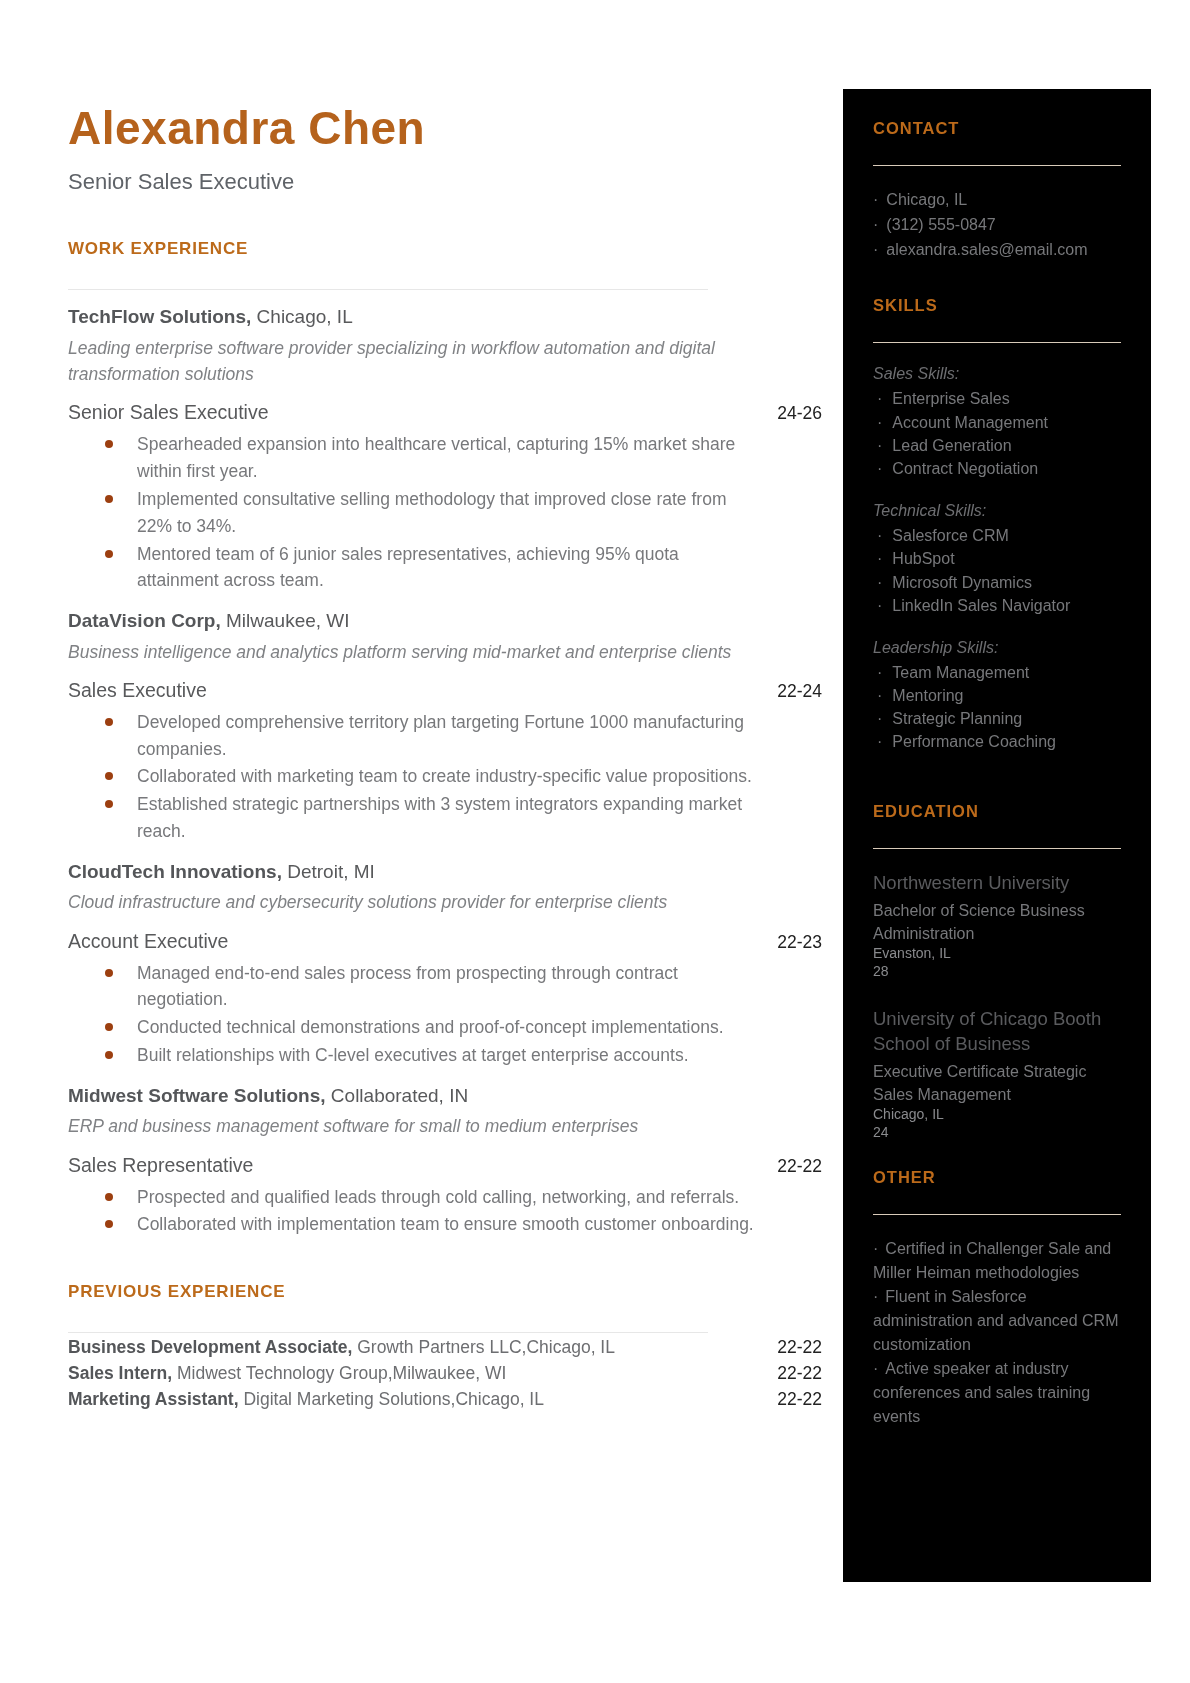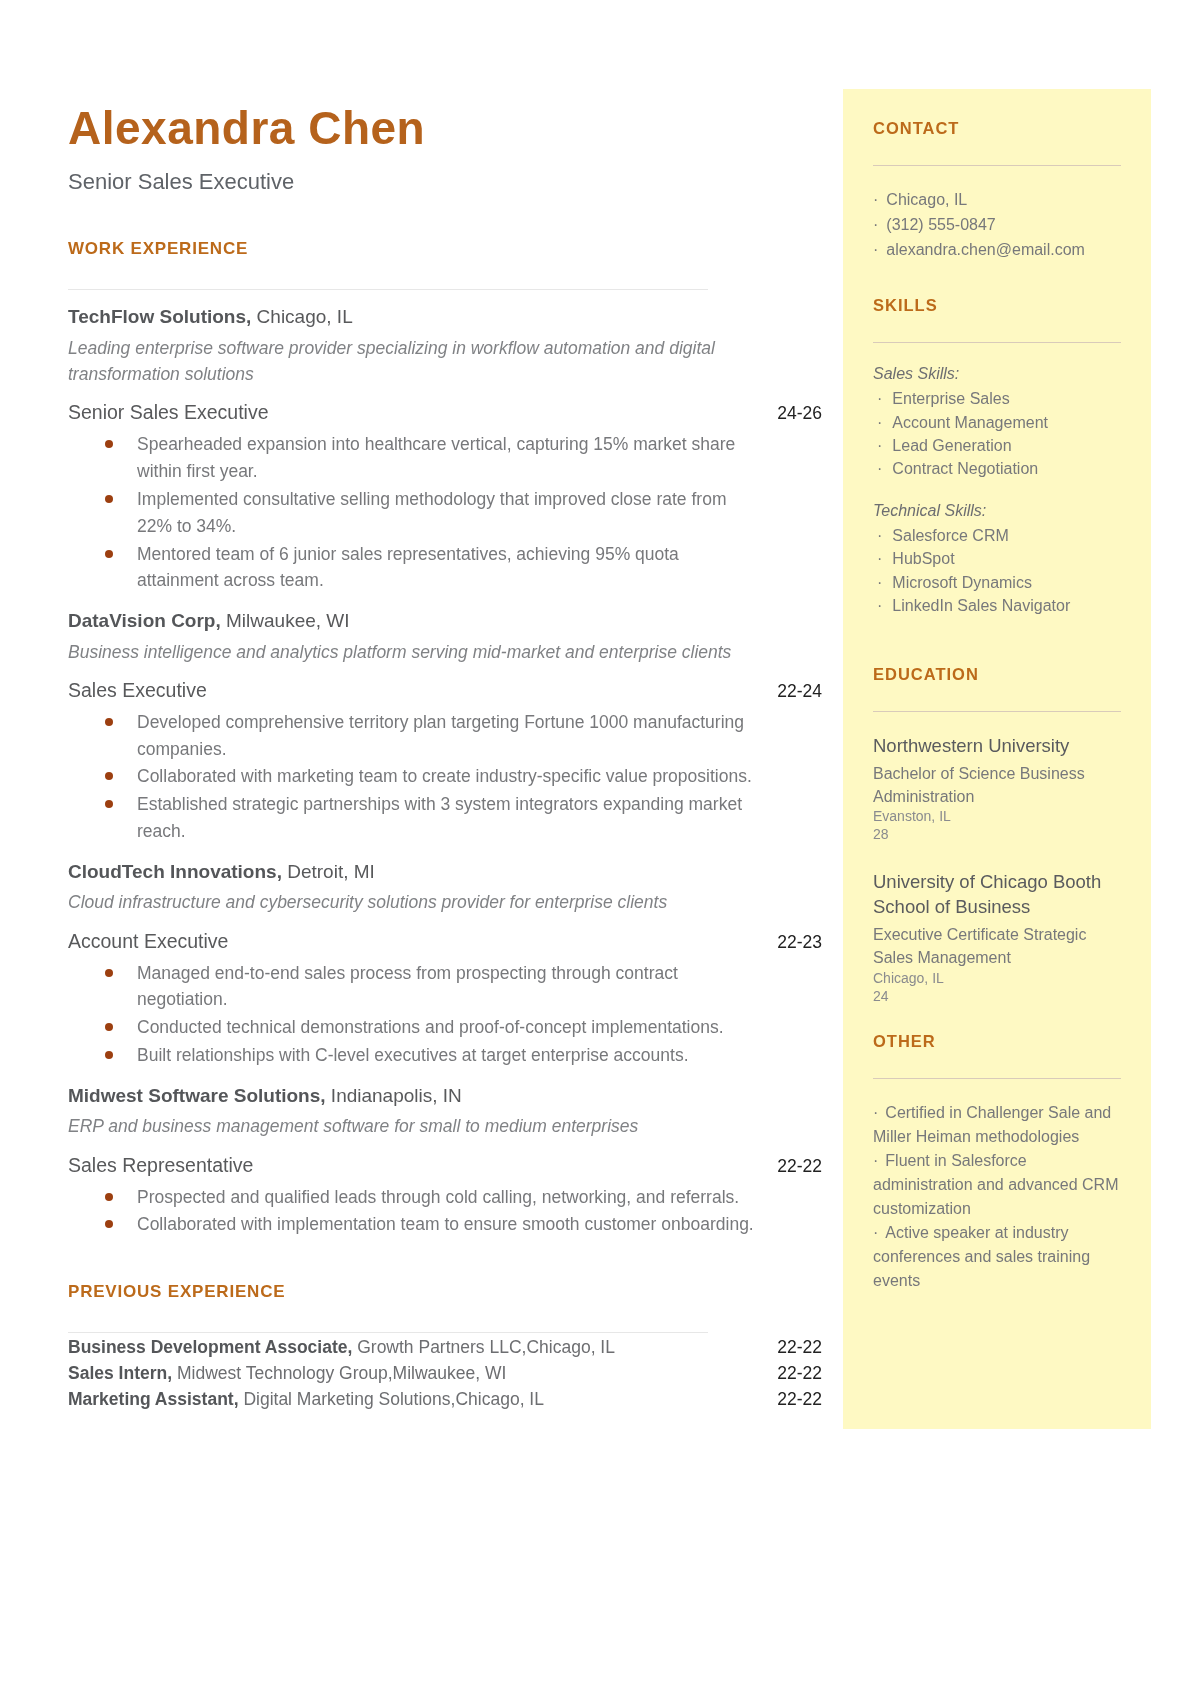--- a/index.html
+++ b/index.html
@@ -34,22 +34,22 @@
     content:""; position:absolute; left:0; top:9px;
     width:8px; height:8px; border-radius:50%; background:#9c3f10;
   }
   .prev-rows { margin-top:1px; }
   .prev-row { display:flex; justify-content:space-between; align-items:baseline; line-height:26px; }
   .prev-left { font-size:17.5px; color:#6d6e71; }
   .prev-role { font-weight:700; color:#545659; }
   .prev-dates { font-size:17.5px; color:#222222; }
   
   .sidebar {
-    position:absolute; left:843px; top:89px; width:308px; height:1340px;
-    background:#fef9c3; padding:30px 30px 30px 30px;
+    position:absolute; left:843px; top:89px; width:308px; height:1493px;
+    background:#000000; padding:30px 30px 30px 30px;
   }
   .sb-heading {
     font-size:16.5px; font-weight:700; color:#bc6a1a; letter-spacing:1px;
   }
   .sb-rule { height:1px; background:#d9cbba; width:100%; margin:27px 0 22px 0; }
   .sb-section { margin-bottom:0; }
   .contact-item { font-size:16px; color:#77787b; line-height:1.55; }
   .contact-item::before { content:"·"; margin-right:8px; color:#77787b; }
   .skill-group { margin-bottom:22px; }
   .skill-label { font-size:16px; font-style:italic; color:#6d6e71; margin-bottom:4px; }
@@ -110,21 +110,21 @@
       <span class="role-dates">22-23</span>
     </div>
     <ul class="points">
       <li>Managed end-to-end sales process from prospecting through contract negotiation.</li>
       <li>Conducted technical demonstrations and proof-of-concept implementations.</li>
       <li>Built relationships with C-level executives at target enterprise accounts.</li>
     </ul>
   </div>
 
   <div class="job">
-    <div class="company-line"><span class="company-name">Midwest Software Solutions,</span><span> Indianapolis, IN</span></div>
+    <div class="company-line"><span class="company-name">Midwest Software Solutions,</span><span> Collaborated, IN</span></div>
     <div class="company-desc">ERP and business management software for small to medium enterprises</div>
     <div class="role-row">
       <span class="role-title">Sales Representative</span>
       <span class="role-dates">22-22</span>
     </div>
     <ul class="points">
       <li>Prospected and qualified leads through cold calling, networking, and referrals.</li>
       <li>Collaborated with implementation team to ensure smooth customer onboarding.</li>
     </ul>
   </div>
@@ -149,21 +149,21 @@
 
 </div>
 
 <div class="sidebar">
 
   <div class="sb-section">
     <div class="sb-heading">CONTACT</div>
     <div class="sb-rule"></div>
     <div class="contact-item">Chicago, IL</div>
     <div class="contact-item">(312) 555-0847</div>
-    <div class="contact-item">alexandra.chen@email.com</div>
+    <div class="contact-item">alexandra.sales@email.com</div>
   </div>
 
   <div style="height:34px"></div>
 
   <div class="sb-section">
     <div class="sb-heading">SKILLS</div>
     <div class="sb-rule"></div>
 
     <div class="skill-group">
       <div class="skill-label">Sales Skills:</div>
@@ -174,20 +174,27 @@
     </div>
 
     <div class="skill-group">
       <div class="skill-label">Technical Skills:</div>
       <div class="skill-item">Salesforce CRM</div>
       <div class="skill-item">HubSpot</div>
       <div class="skill-item">Microsoft Dynamics</div>
       <div class="skill-item">LinkedIn Sales Navigator</div>
     </div>
 
+    <div class="skill-group">
+      <div class="skill-label">Leadership Skills:</div>
+      <div class="skill-item">Team Management</div>
+      <div class="skill-item">Mentoring</div>
+      <div class="skill-item">Strategic Planning</div>
+      <div class="skill-item">Performance Coaching</div>
+    </div>
   </div>
 
   <div style="height:26px"></div>
 
   <div class="sb-section">
     <div class="sb-heading">EDUCATION</div>
     <div class="sb-rule"></div>
 
     <div class="school">
       <div class="school-name">Northwestern University</div>

